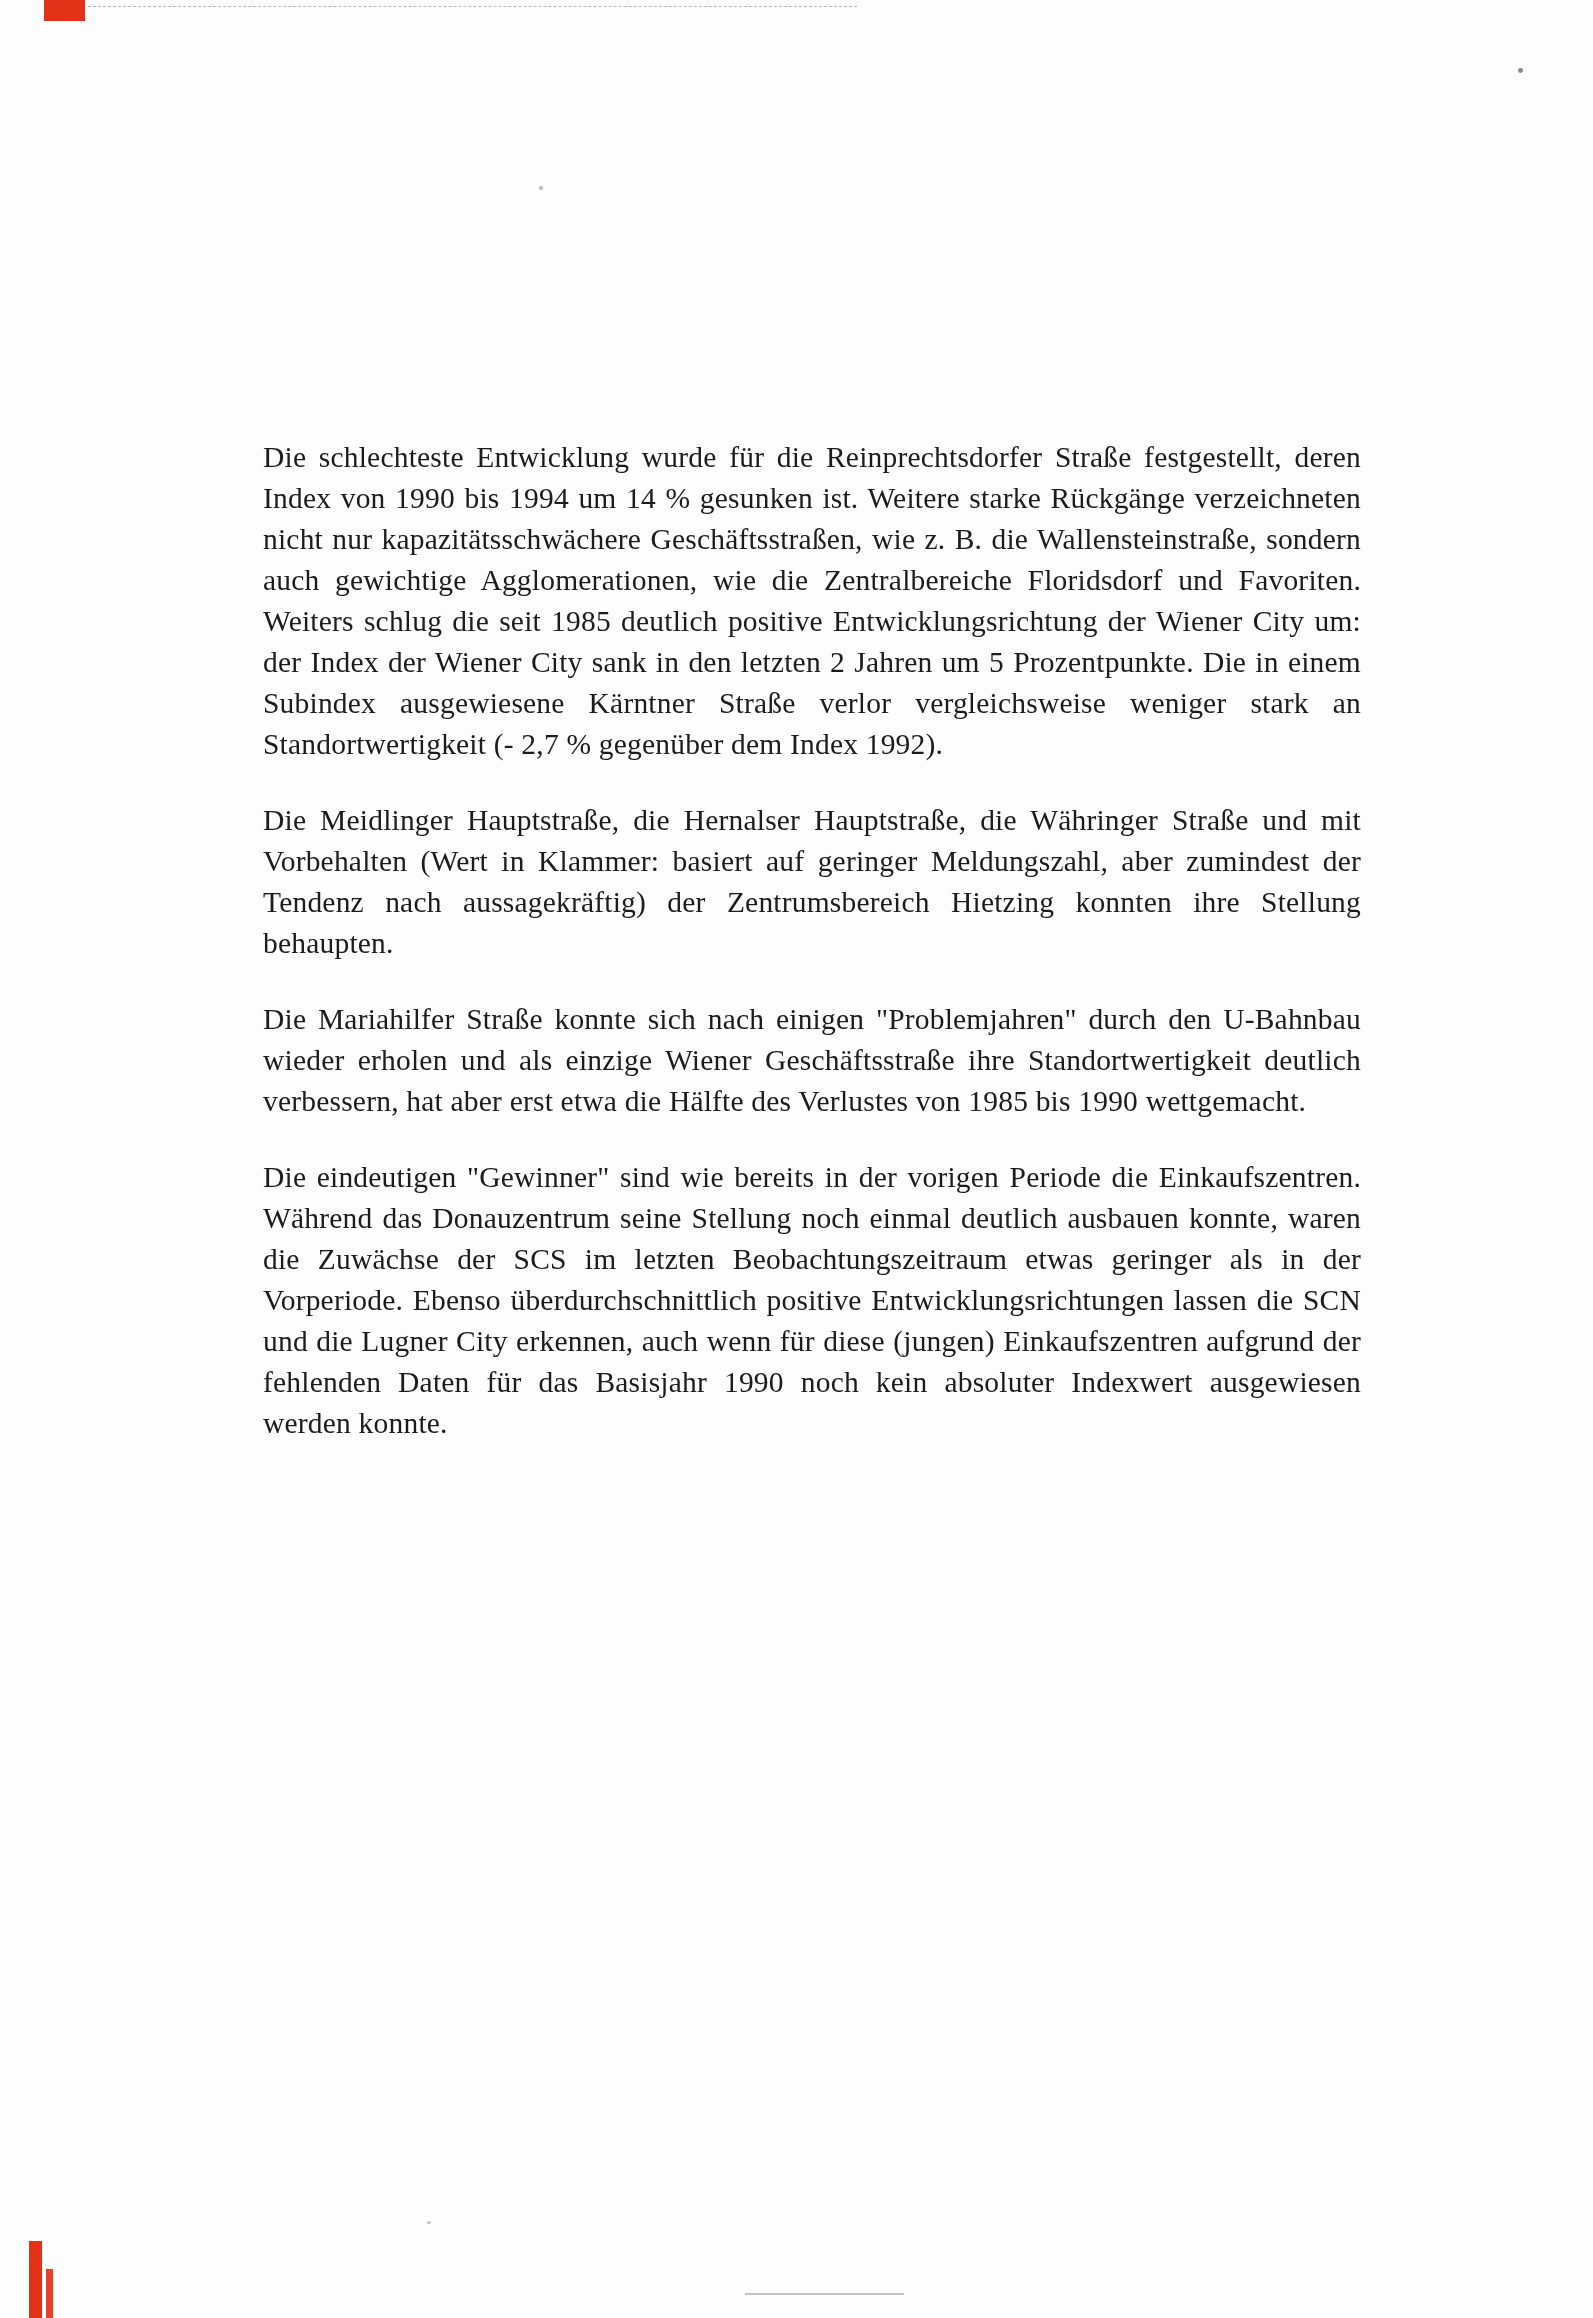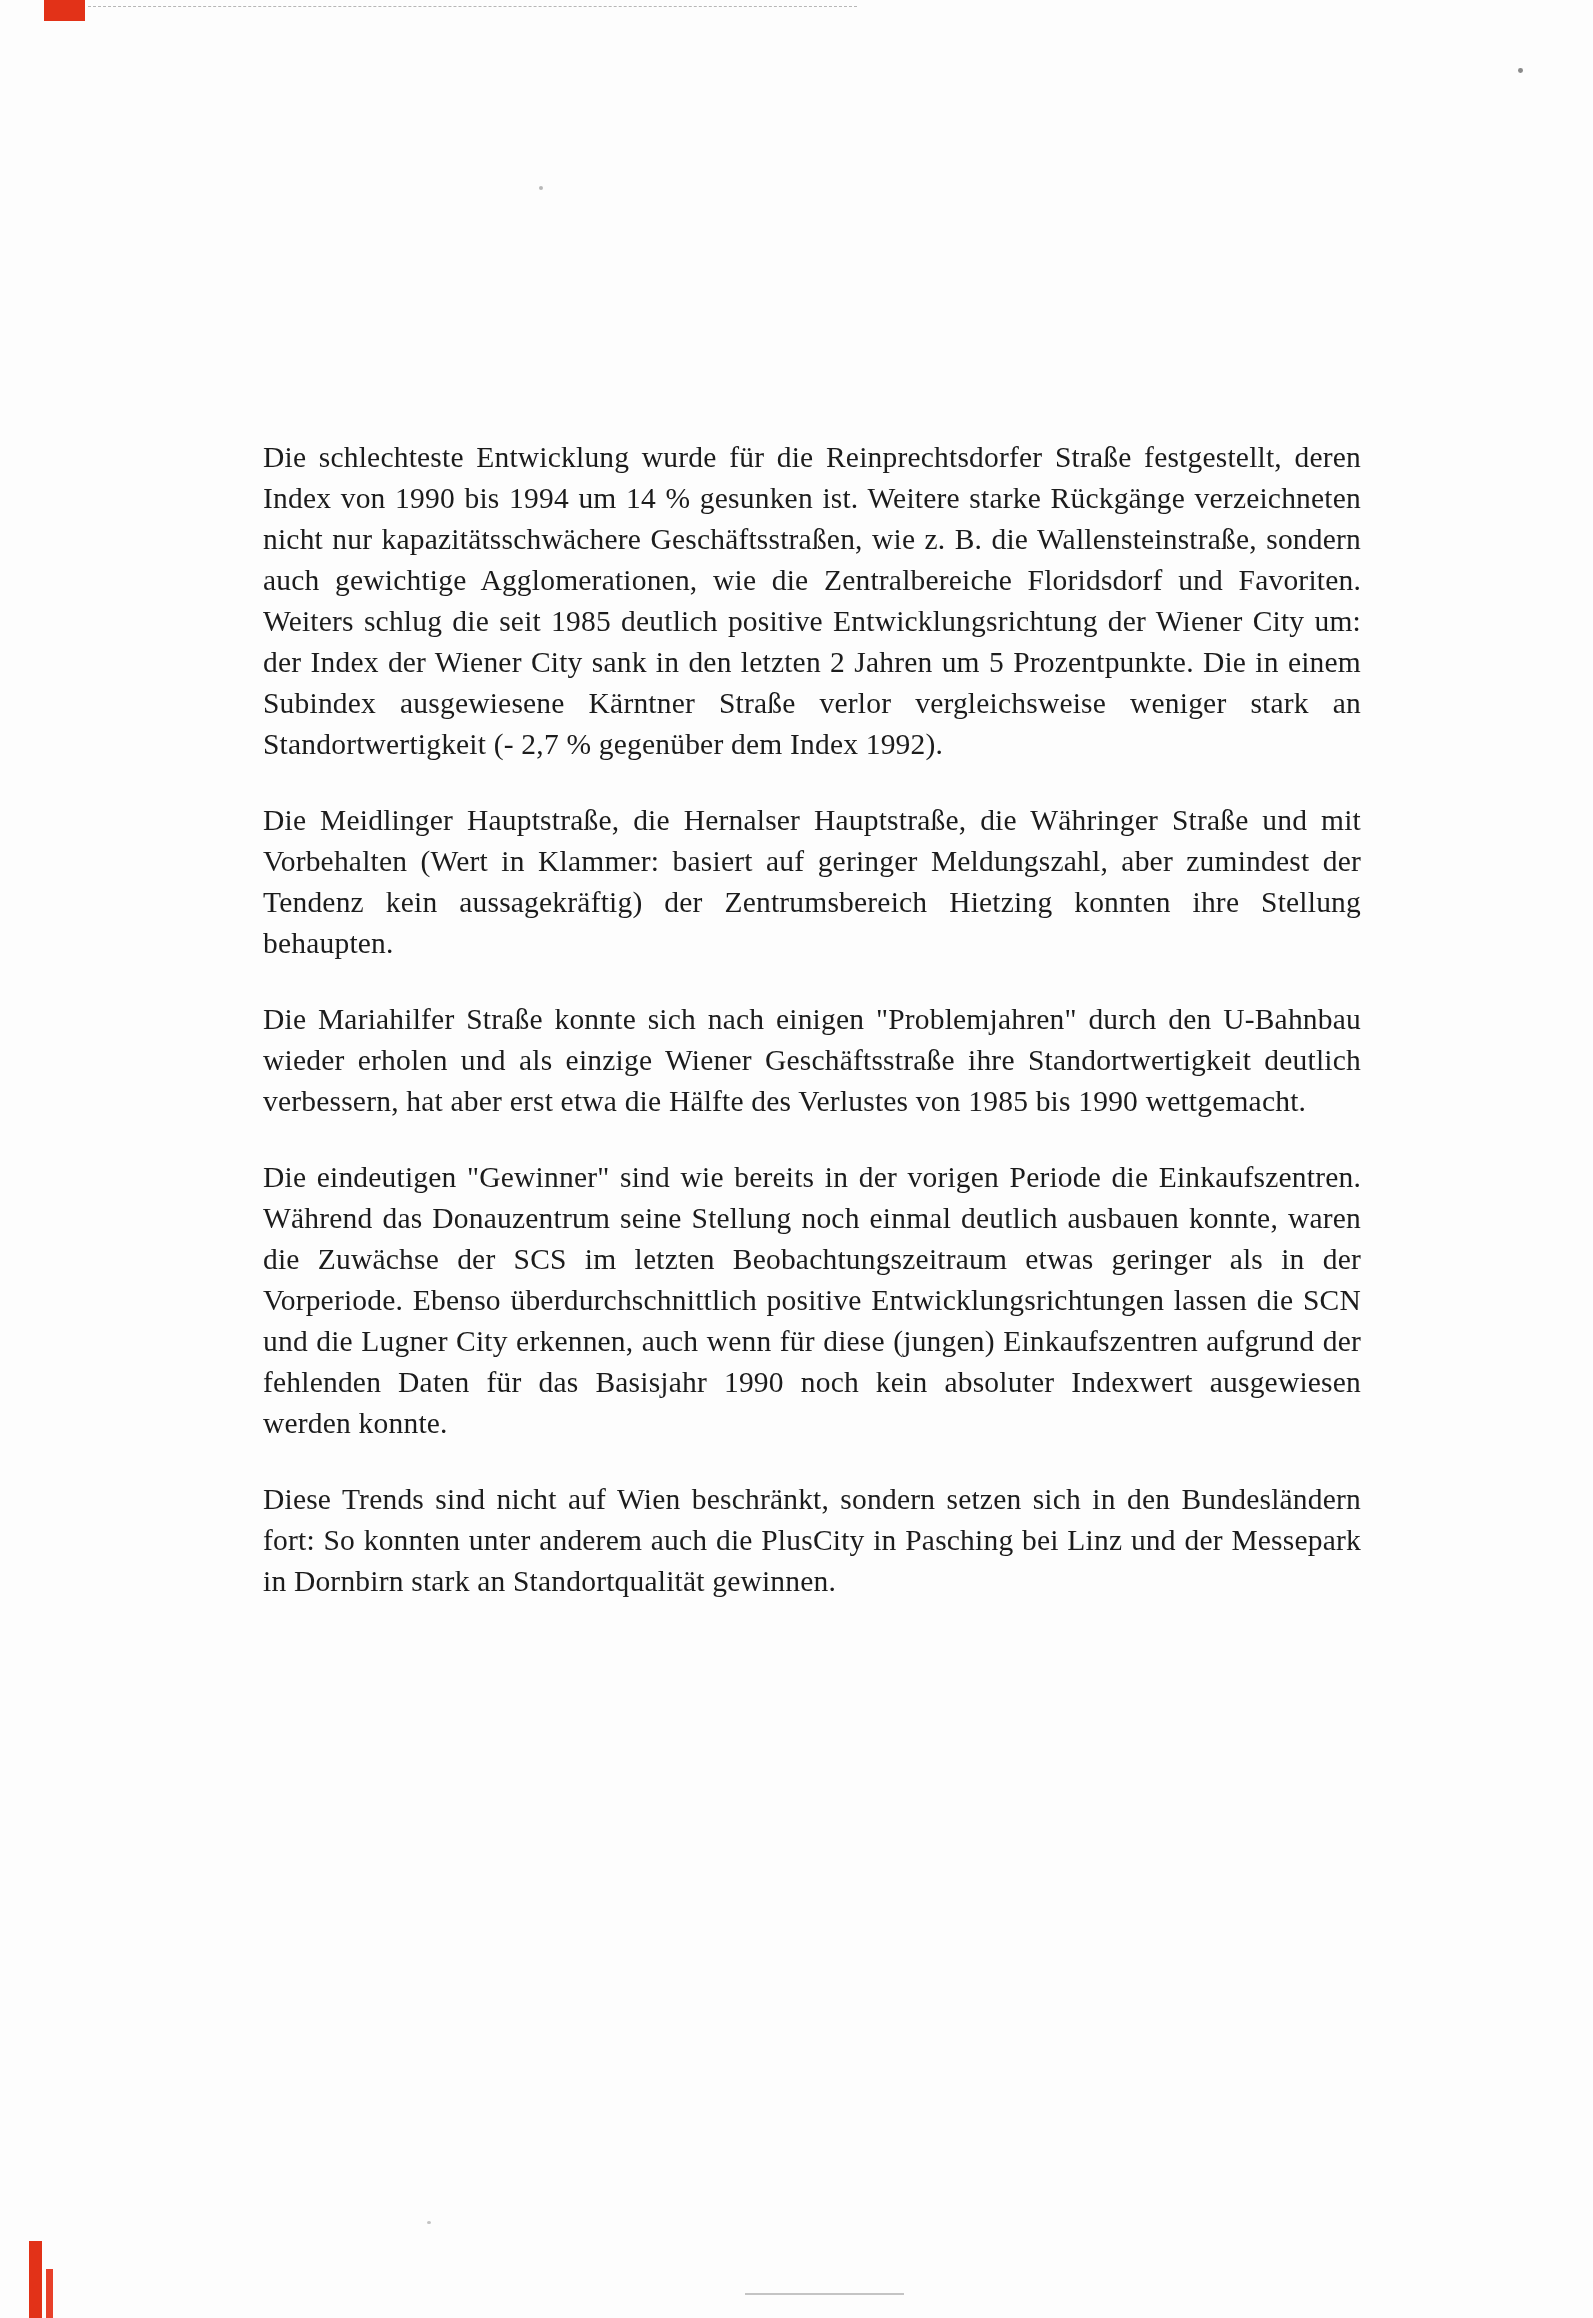--- a/index.html
+++ b/index.html
@@ -103,21 +103,20 @@
   <div class="dashed-line-top"></div>
   <div class="red-bar-bottom-1"></div>
   <div class="red-bar-bottom-2"></div>
   <div class="scan-line-bottom"></div>
   <div class="speck speck-1"></div>
   <div class="speck speck-2"></div>
   <div class="speck speck-3"></div>
 
   <div class="text-column">
     <p>Die schlechteste Entwicklung wurde für die Reinprechtsdorfer Straße festgestellt, deren Index von 1990 bis 1994 um 14 % gesunken ist. Weitere starke Rückgänge verzeichneten nicht nur kapazitätsschwächere Geschäftsstraßen, wie z. B. die Wallensteinstraße, sondern auch gewichtige Agglomerationen, wie die Zentralbereiche Floridsdorf und Favoriten. Weiters schlug die seit 1985 deutlich positive Entwicklungsrichtung der Wiener City um: der Index der Wiener City sank in den letzten 2 Jahren um 5 Prozentpunkte. Die in einem Subindex ausgewiesene Kärntner Straße verlor vergleichsweise weniger stark an Standortwertigkeit (- 2,7 % gegenüber dem Index 1992).</p>
-    <p>Die Meidlinger Hauptstraße, die Hernalser Hauptstraße, die Währinger Straße und mit Vorbehalten (Wert in Klammer: basiert auf geringer Meldungszahl, aber zumindest der Tendenz kein aussagekräftig) der Zentrumsbereich Hietzing konnten ihre Stellung behaupten.</p>
+    <p>Die Meidlinger Hauptstraße, die Hernalser Hauptstraße, die Währinger Straße und mit Vorbehalten (Wert in Klammer: basiert auf geringer Meldungszahl, aber zumindest der Tendenz nach aussagekräftig) der Zentrumsbereich Hietzing konnten ihre Stellung behaupten.</p>
     <p>Die Mariahilfer Straße konnte sich nach einigen "Problemjahren" durch den U-Bahnbau wieder erholen und als einzige Wiener Geschäftsstraße ihre Standortwertigkeit deutlich verbessern, hat aber erst etwa die Hälfte des Verlustes von 1985 bis 1990 wettgemacht.</p>
     <p>Die eindeutigen "Gewinner" sind wie bereits in der vorigen Periode die Einkaufszentren. Während das Donauzentrum seine Stellung noch einmal deutlich ausbauen konnte, waren die Zuwächse der SCS im letzten Beobachtungszeitraum etwas geringer als in der Vorperiode. Ebenso überdurchschnittlich positive Entwicklungsrichtungen lassen die SCN und die Lugner City erkennen, auch wenn für diese (jungen) Einkaufszentren aufgrund der fehlenden Daten für das Basisjahr 1990 noch kein absoluter Indexwert ausgewiesen werden konnte.</p>
-    <p>Diese Trends sind nicht auf Wien beschränkt, sondern setzen sich in den Bundesländern fort: So konnten unter anderem auch die PlusCity in Pasching bei Linz und der Messepark in Dornbirn stark an Standortqualität gewinnen.</p>
   </div>
 
 
 </div>
 
 
 </body></html>

